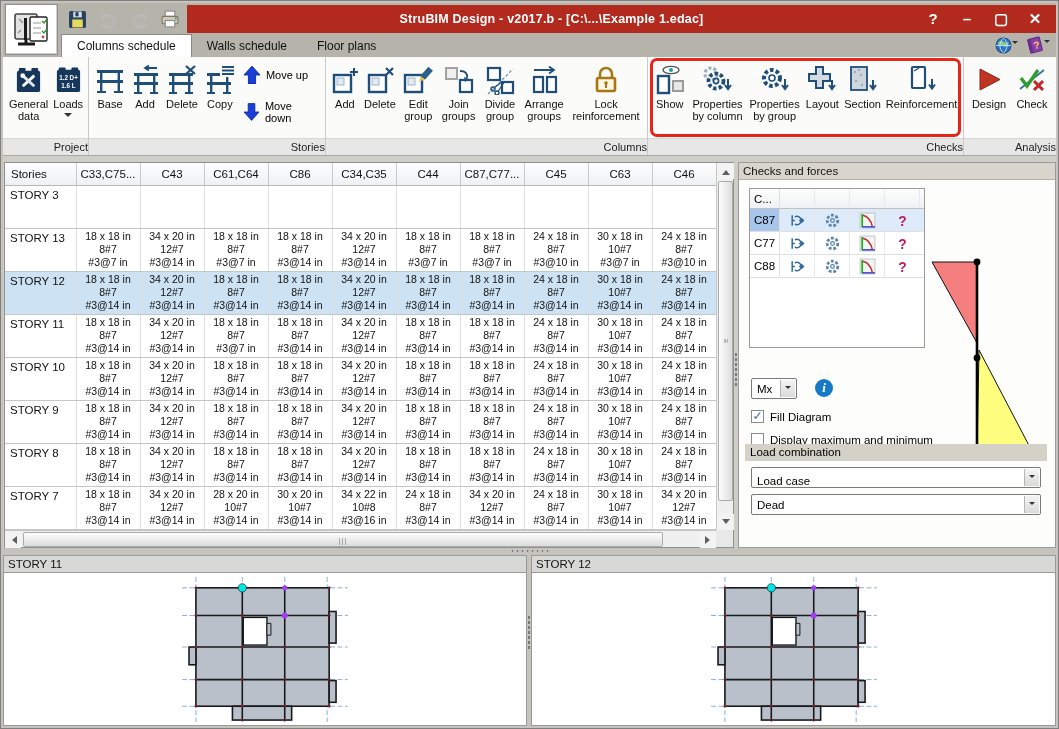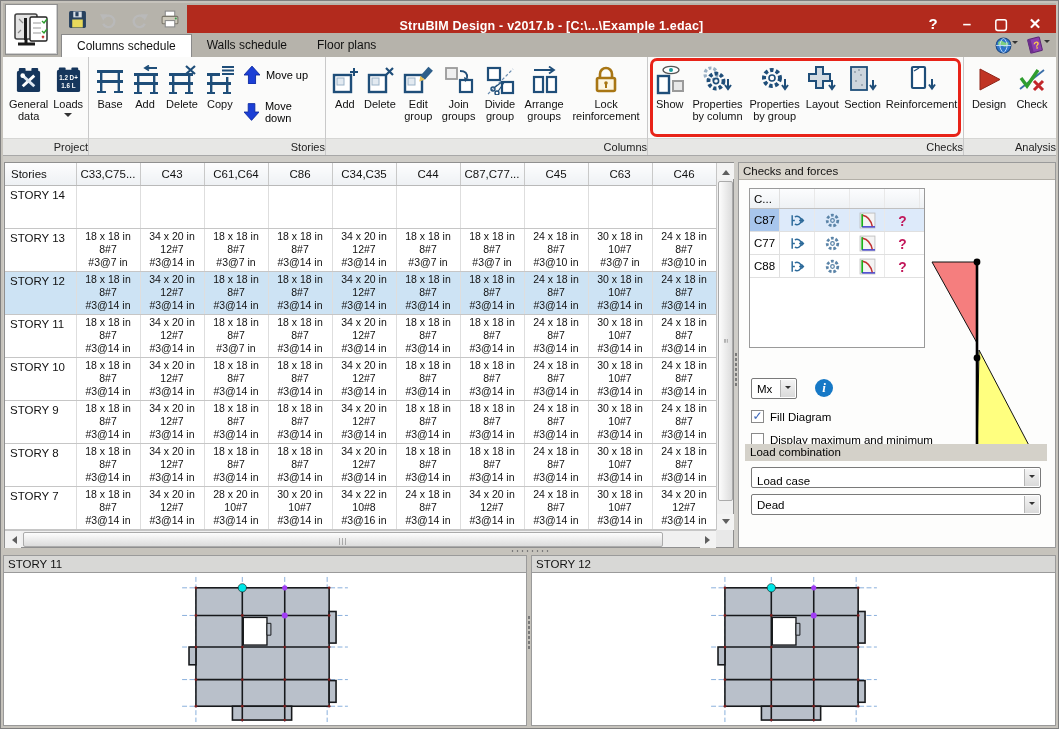--- a/index.html
+++ b/index.html
@@ -9,25 +9,25 @@
             padding:2px; display:flex; flex-direction:column; }
 
   
   .header { position:relative; height:54px; background:#b6b3ab; flex:0 0 54px; }
   .appicon { position:absolute; left:2px; top:1px; width:53px; height:51px; background:#fff;
              border:1px solid #8f8f8f; box-shadow:inset -1px -1px 0 #cfcfcf; display:flex;
              align-items:center; justify-content:center; }
   .qa { position:absolute; left:64px; top:5px; display:flex; gap:11px; align-items:center; height:22px; }
   .qa .qbtn { width:20px; height:20px; display:flex; align-items:center; justify-content:center; }
   .redbar { position:absolute; left:184px; right:0; top:2px; height:28px; background:#b22a1d;
-            display:flex; align-items:flex-end; color:#fff; }
+            display:flex; align-items:center; color:#fff; }
   .redbar .ttl { flex:1; text-align:center; font-weight:bold; font-size:12.5px; letter-spacing:.2px; }
   .winctl { display:flex; gap:0; margin-right:4px; }
   .winctl span { width:34px; text-align:center; font-size:15px; font-weight:bold; cursor:default; }
-  .tabrow { position:absolute; left:58px; right:0; top:31px; height:23px; display:flex; }
+  .tabrow { position:absolute; left:58px; right:0; top:31px; height:23px; display:flex; align-items:flex-end; }
   .tab { padding:0 15px; height:22px; line-height:22px; font-size:12px; color:#111; }
   .tab.active { background:#fff; border:1px solid #8a8a8a; border-bottom:none; height:23px; line-height:23px; }
   .tabicons { position:absolute; right:6px; top:33px; display:flex; gap:8px; align-items:center; }
   .caret { width:0; height:0; border:3.5px solid transparent; border-top-color:#333; margin-top:4px; }
 
   
   .ribbon { flex:0 0 99px; background:#fbfbfa; display:flex; border-bottom:1px solid #a8a8a8; }
   .rgroup { display:flex; flex-direction:column; border-right:1px solid #c9c9c9; position:relative; }
   .rbtns { flex:1; display:flex; align-items:flex-start; padding:3px 3px 0 3px; }
   .rlabel { height:17px; background:#e7e7e5; border-top:1px solid #d6d6d4; text-align:right;
@@ -611,21 +611,21 @@
               <th>C34,C35</th>
               <th>C44</th>
               <th>C87,C77...</th>
               <th>C45</th>
               <th>C63</th>
               <th>C46</th>
             </tr>
           </thead>
         <tbody>
             <tr>
-              <td class="story">STORY 14</td>
+              <td class="story">STORY 3</td>
               <td></td>
               <td></td>
               <td></td>
               <td></td>
               <td></td>
               <td></td>
               <td></td>
               <td></td>
               <td></td>
               <td></td>

